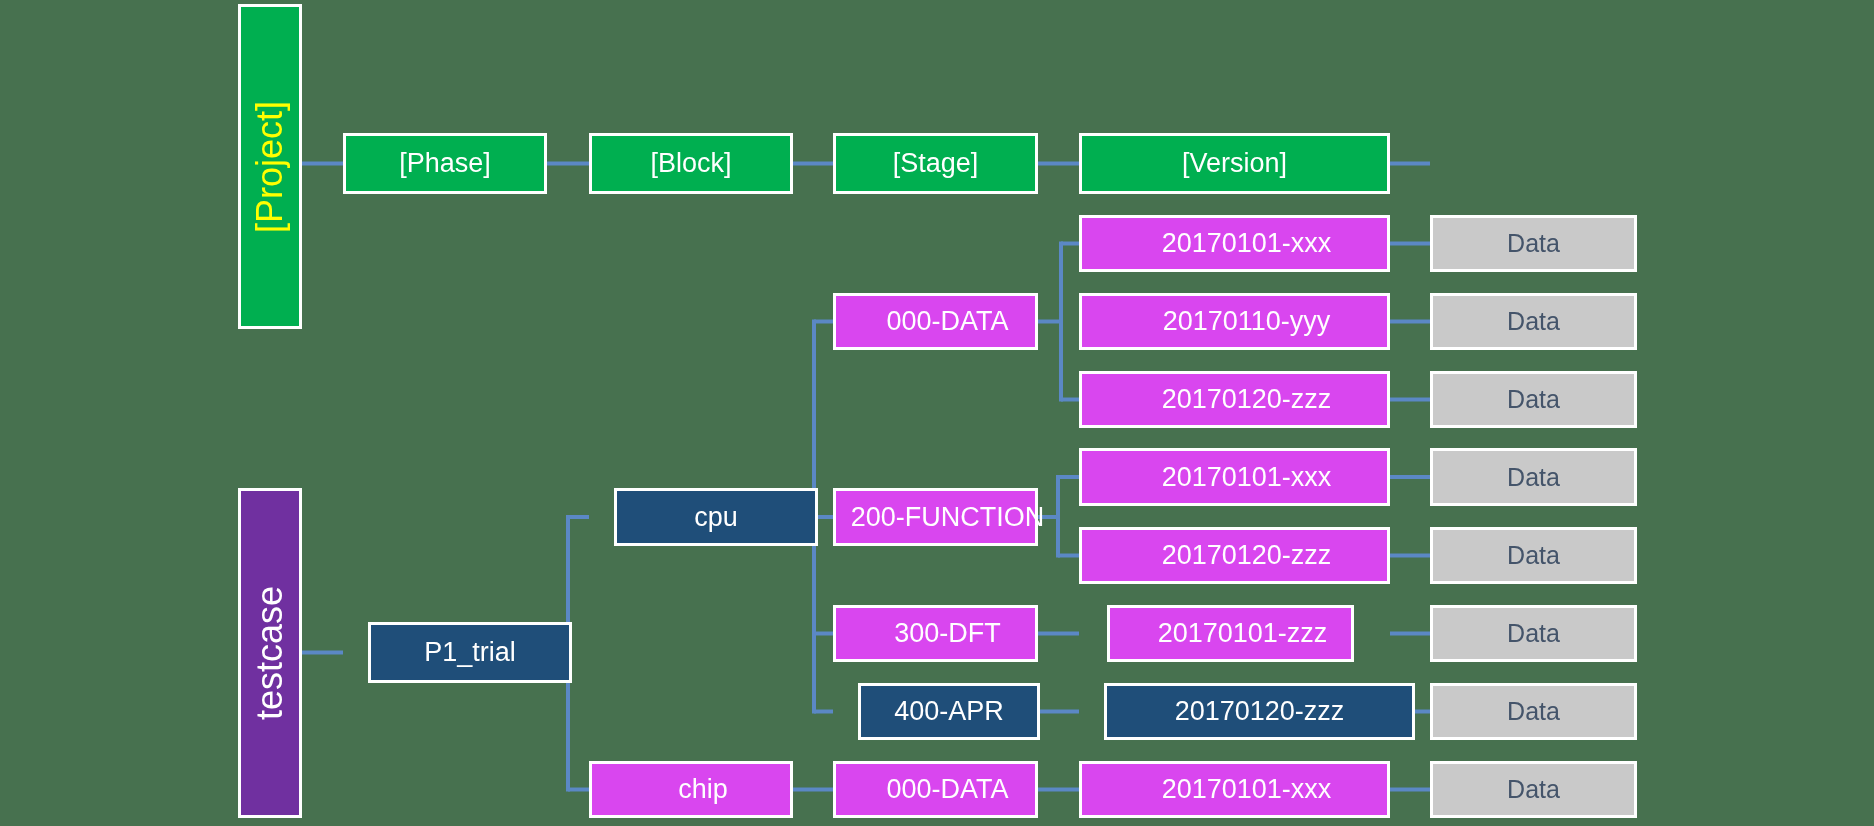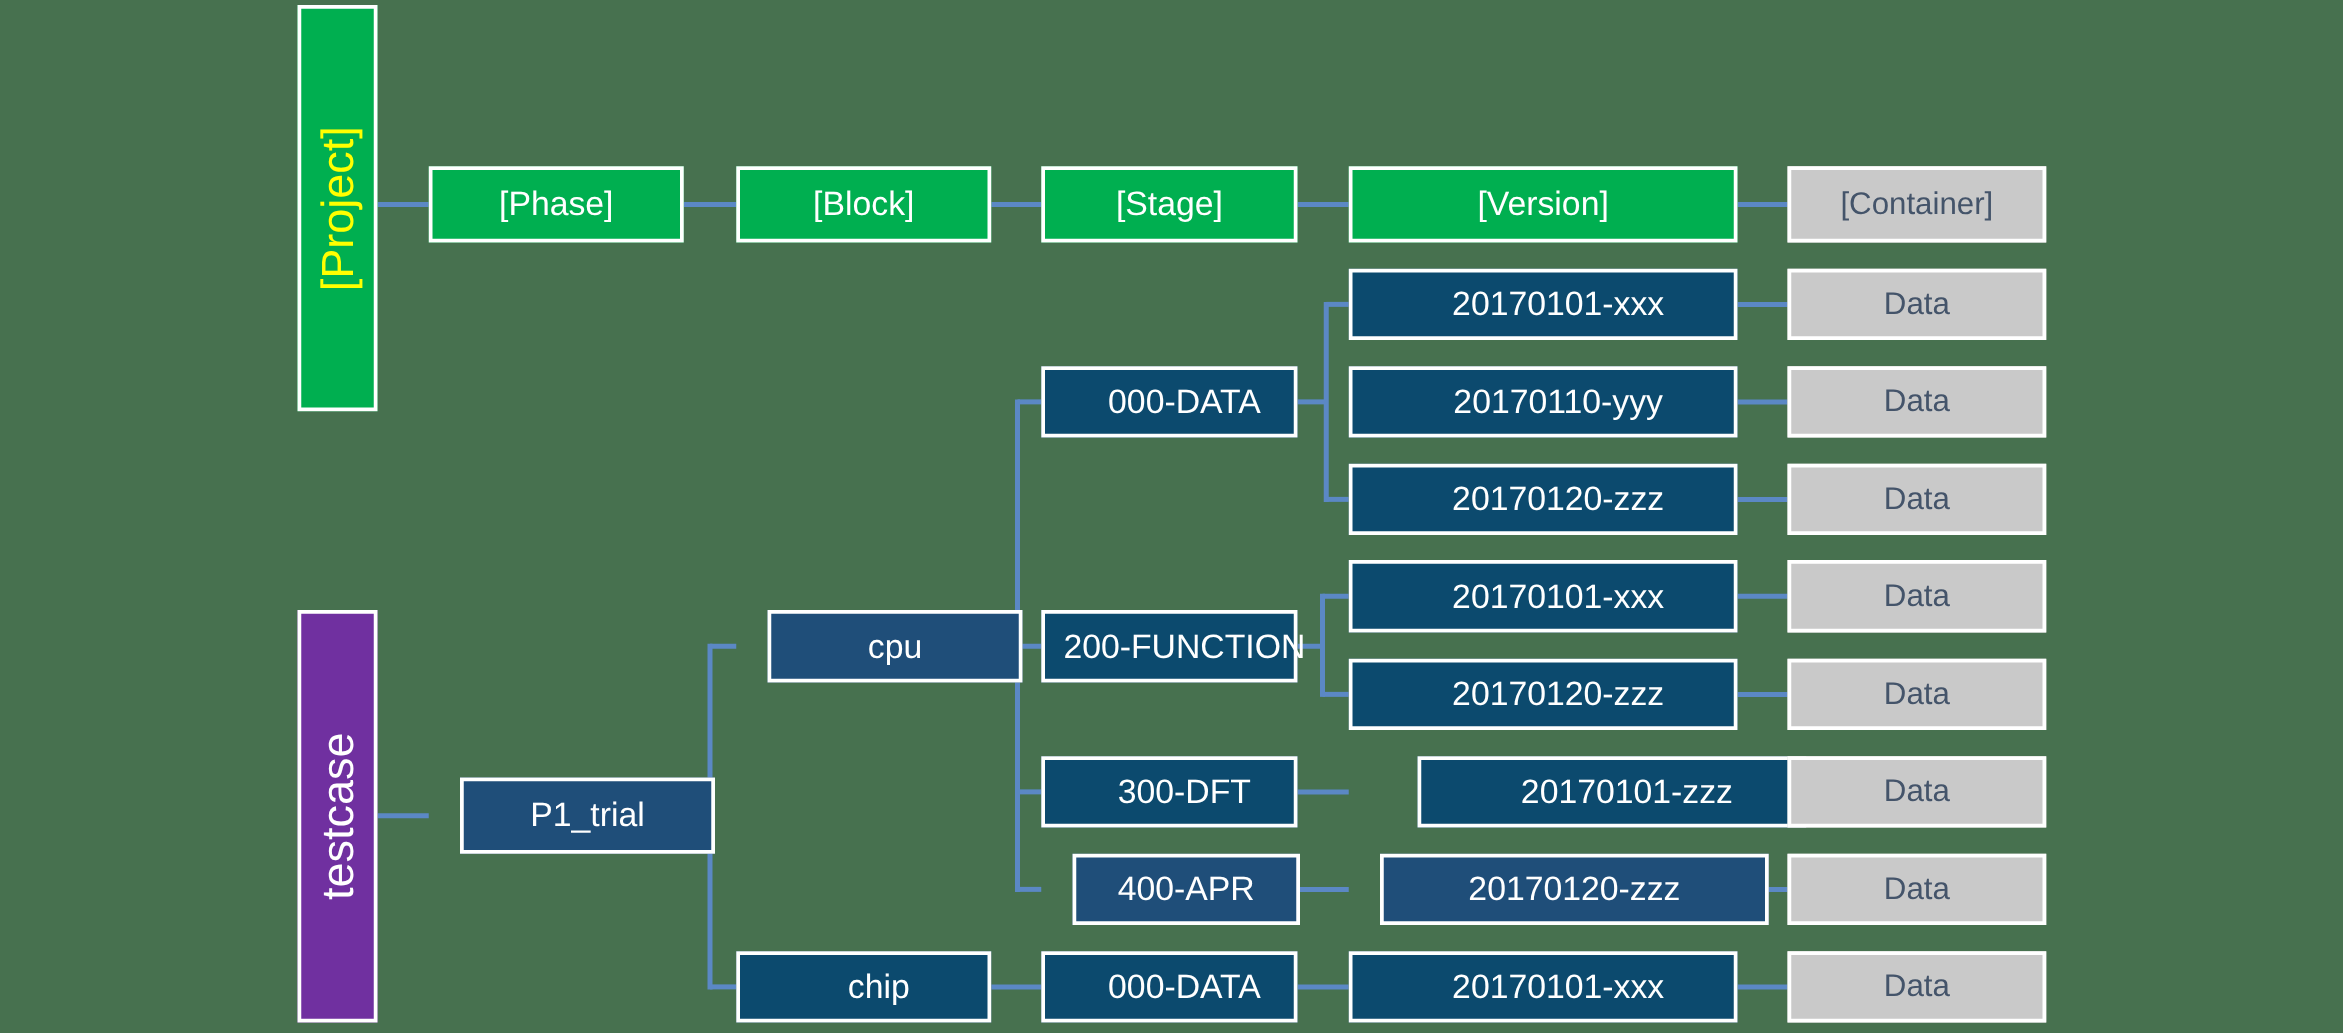--- a/index.html
+++ b/index.html
@@ -29,21 +29,21 @@
     border: 3px solid #FFFFFF;
     display: flex;
     align-items: center;
     justify-content: center;
     font-size: 27px;
     color: #FFFFFF;
     white-space: nowrap;
     line-height: 1;
   }
   .green  { background: #00AF50; text-align: right; }
-  .lb     { background: #0c4a6e; padding-left: 24px; }
+  .lb     { background: #d946ef; padding-left: 24px; }
   .db     { background: #1F4E79; margin-left: 25px; }
   .purple { background: #7030A0; }
   .gray   { background: #C9C9C9; color: #44546A; font-size: 25px; }
   .vtext {
     transform: rotate(-90deg);
     font-size: 36px;
     white-space: nowrap;
   }
   .ytext { color: #FFFF00; }
 </style>
@@ -99,41 +99,40 @@
     <line x1="1038" y1="789.5" x2="1079" y2="789.5"></line>
   </svg>
 
   <div class="box green" style="left:238px;top:4px;width:64px;height:325px">
     <span class="vtext ytext">[Project]</span>
   </div>
   <div class="box green" style="left:343px;top:133px;width:204px;height:61px">[Phase]</div>
   <div class="box green" style="left:589px;top:133px;width:204px;height:61px">[Block]</div>
   <div class="box green" style="left:833px;top:133px;width:205px;height:61px">[Stage]</div>
   <div class="box green" style="left:1079px;top:133px;width:311px;height:61px">[Version]</div>
-  <div class="box gray" style="left:1430px;top:133px;width:207px;height:61px">[Container]</div>
 
   <div class="box purple" style="left:238px;top:488px;width:64px;height:330px">
     <span class="vtext">testcase</span>
   </div>
   <div class="box db" style="left:343px;top:622px;width:204px;height:61px">P1_trial</div>
   <div class="box db" style="left:589px;top:488px;width:204px;height:58px">cpu</div>
   <div class="box lb" style="left:589px;top:761px;width:204px;height:57px">chip</div>
 
   <div class="box lb" style="left:833px;top:293px;width:205px;height:57px">000-DATA</div>
   <div class="box lb" style="left:833px;top:488px;width:205px;height:58px">200-FUNCTION</div>
   <div class="box lb" style="left:833px;top:605px;width:205px;height:57px">300-DFT</div>
   <div class="box db" style="left:833px;top:683px;width:182px;height:57px">400-APR</div>
   <div class="box lb" style="left:833px;top:761px;width:205px;height:57px">000-DATA</div>
 
   <div class="box lb" style="left:1079px;top:215px;width:311px;height:57px">20170101-xxx</div>
   <div class="box lb" style="left:1079px;top:293px;width:311px;height:57px">20170110-yyy</div>
   <div class="box lb" style="left:1079px;top:371px;width:311px;height:57px">20170120-zzz</div>
   <div class="box lb" style="left:1079px;top:448px;width:311px;height:58px">20170101-xxx</div>
   <div class="box lb" style="left:1079px;top:527px;width:311px;height:57px">20170120-zzz</div>
-  <div class="box lb" style="left:1134px;top:605px;width:311px;height:57px">20170101-zzz</div>
+  <div class="box lb" style="left:1107px;top:605px;width:247px;height:57px">20170101-zzz</div>
   <div class="box db" style="left:1079px;top:683px;width:311px;height:57px">20170120-zzz</div>
   <div class="box lb" style="left:1079px;top:761px;width:311px;height:57px">20170101-xxx</div>
 
   <div class="box gray" style="left:1430px;top:215px;width:207px;height:57px">Data</div>
   <div class="box gray" style="left:1430px;top:293px;width:207px;height:57px">Data</div>
   <div class="box gray" style="left:1430px;top:371px;width:207px;height:57px">Data</div>
   <div class="box gray" style="left:1430px;top:448px;width:207px;height:58px">Data</div>
   <div class="box gray" style="left:1430px;top:527px;width:207px;height:57px">Data</div>
   <div class="box gray" style="left:1430px;top:605px;width:207px;height:57px">Data</div>
   <div class="box gray" style="left:1430px;top:683px;width:207px;height:57px">Data</div>

